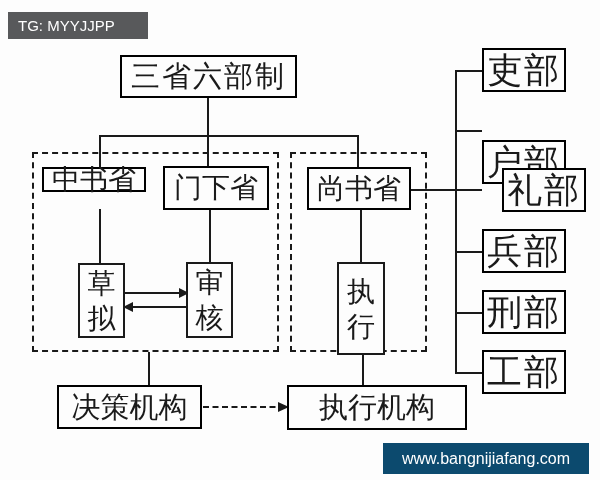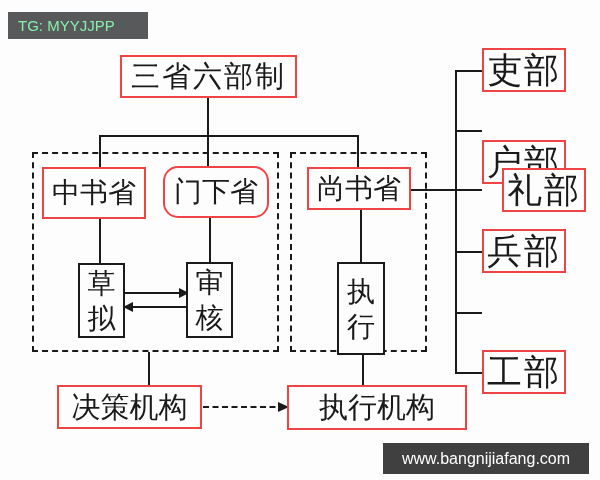--- a/index.html
+++ b/index.html
@@ -10,27 +10,27 @@
   
   .badge{
     position:absolute;background:#58595b;color:#fff;
     font-family:"Liberation Sans","DejaVu Sans",sans-serif;
     display:flex;align-items:center;
   }
   .badge-tl{left:8px;top:12px;width:130px;height:27px;font-size:15px;padding-left:10px;}
   .badge-br{left:383px;top:443px;width:206px;height:31px;font-size:16px;justify-content:center;}
   
   .node{
-    position:absolute;border:2px solid #ef4444;background:#fdfdfd;
+    position:absolute;border:2px solid #000000;background:#fdfdfd;
     display:flex;align-items:center;justify-content:center;
     font-size:28px;line-height:1;box-sizing:border-box;white-space:nowrap;
   }
   .title-node{left:120px;top:55px;width:177px;height:43px;font-size:29px;letter-spacing:2px;}
-  .zhongshu{left:42px;top:167px;width:104px;height:52px;}
-  .menxia{left:163px;top:166px;width:106px;height:52px;border-radius:15px;}
+  .zhongshu{left:42px;top:167px;width:104px;height:25px;}
+  .menxia{left:163px;top:166px;width:106px;height:44px;}
   .shangshu{left:307px;top:167px;width:104px;height:43px;}
   .juece{left:57px;top:385px;width:145px;height:44px;font-size:29px;}
   .zhixing-jigou{left:287px;top:385px;width:180px;height:45px;font-size:29px;}
   .ministry{left:482px;width:84px;height:44px;font-size:35px;letter-spacing:2px;}
   
   .vnode{
     position:absolute;border:2px solid #1a1a1a;background:#fdfdfd;
     display:flex;align-items:center;justify-content:center;
     font-size:28px;box-sizing:border-box;
   }
@@ -61,22 +61,22 @@
   .dash-arrow::after{
     content:"";position:absolute;right:-4px;top:-6px;
     border-left:11px solid #1a1a1a;border-top:5px solid transparent;border-bottom:5px solid transparent;
   }
 </style>
 </head>
 <body>
 
 <div id="canvas" style="background: rgb(253, 253, 253);">
 
-  <div class="badge badge-tl" style="background: rgb(88, 89, 91); color: #86efac;">TG: MYYJJPP</div>
-  <div class="badge badge-br" style="background: #404040; color: rgb(255, 255, 255);">www.bangnijiafang.com</div>
+  <div class="badge badge-tl" style="background: rgb(88, 89, 91); color: #ffffff;">TG: MYYJJPP</div>
+  <div class="badge badge-br" style="background: #0c4a6e; color: rgb(255, 255, 255);">www.bangnijiafang.com</div>
 
   <div class="group group-left"></div>
   <div class="group group-right"></div>
 
   <div class="vline" style="left:207px;top:98px;height:68px;"></div>
   <div class="hline" style="left:99px;top:135px;width:260px;"></div>
   <div class="vline" style="left:99px;top:135px;height:32px;"></div>
   <div class="vline" style="left:357px;top:135px;height:32px;"></div>
   <div class="vline" style="left:99px;top:209px;height:54px;"></div>
   <div class="vline" style="left:209px;top:210px;height:52px;"></div>
@@ -112,15 +112,16 @@
     <span class="vtxt">执行</span>
   </div>
 
   <div class="node juece">决策机构</div>
   <div class="node zhixing-jigou">执行机构</div>
 
   <div class="node ministry" style="top:48px;">吏部</div>
   <div class="node ministry" style="top:108px;margin-top:32px;">户部</div>
   <div class="node ministry" style="top:168px;margin-left:20px;">礼部</div>
   <div class="node ministry" style="top:229px;">兵部</div>
+  <div class="node ministry" style="top:290px;">刑部</div>
   <div class="node ministry" style="top:350px;">工部</div>
 
 </div>
 
 </body></html>

